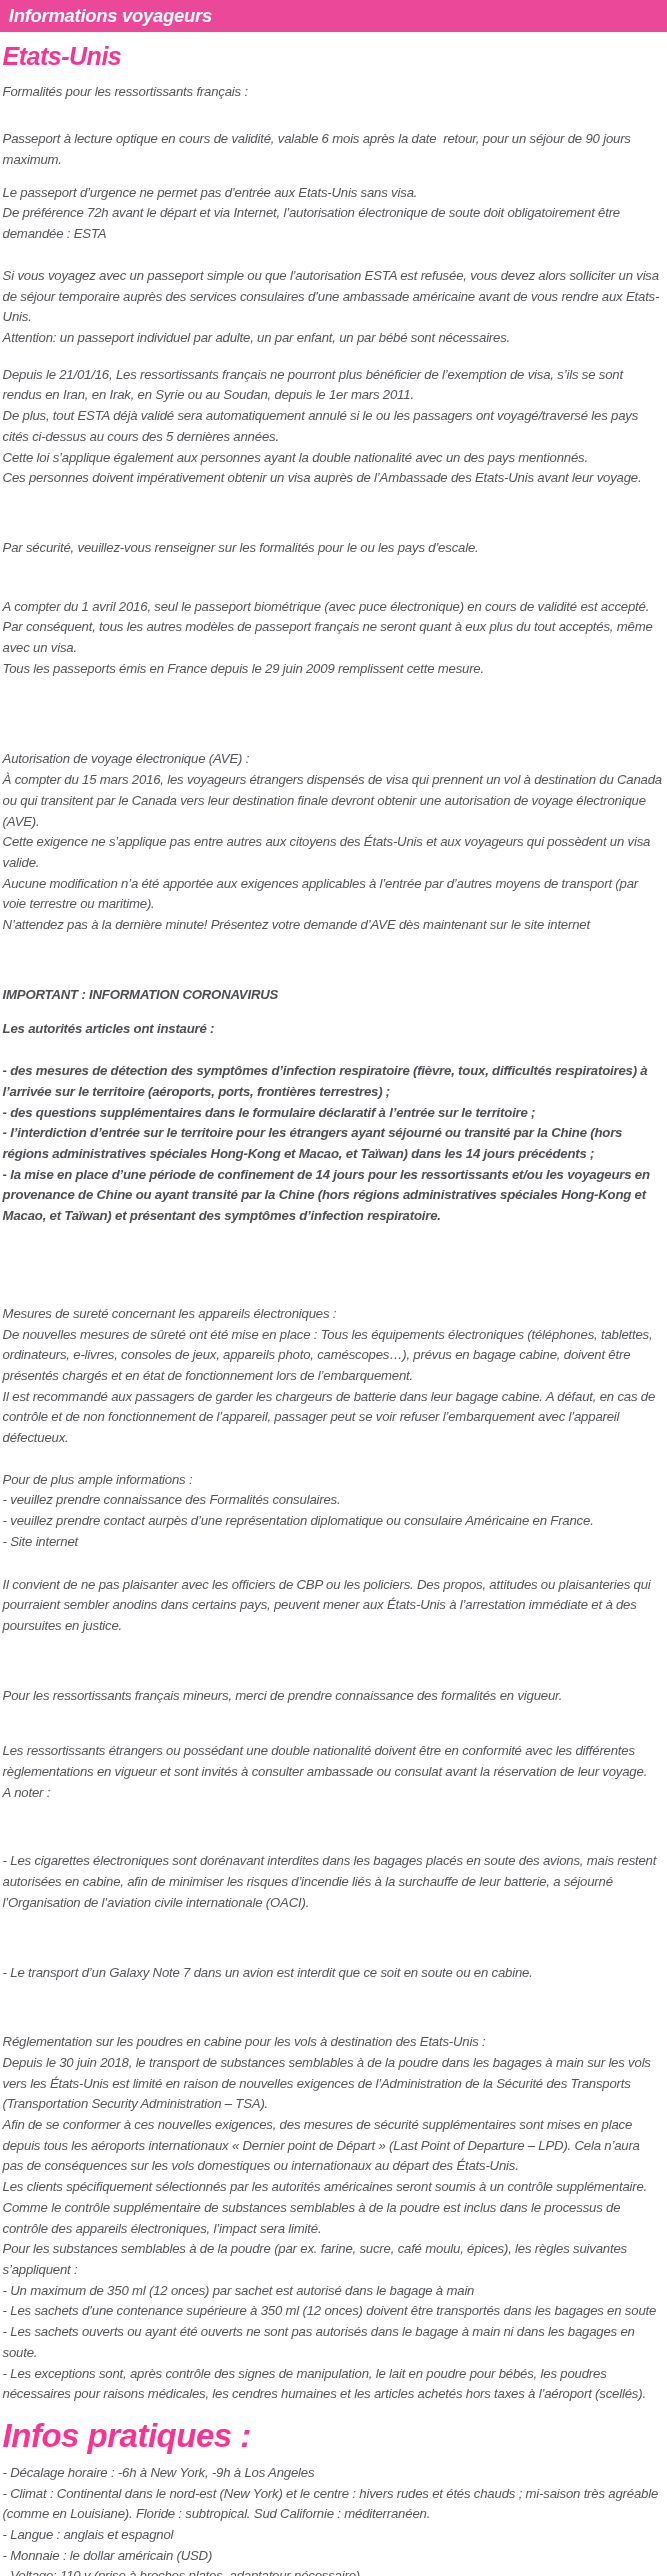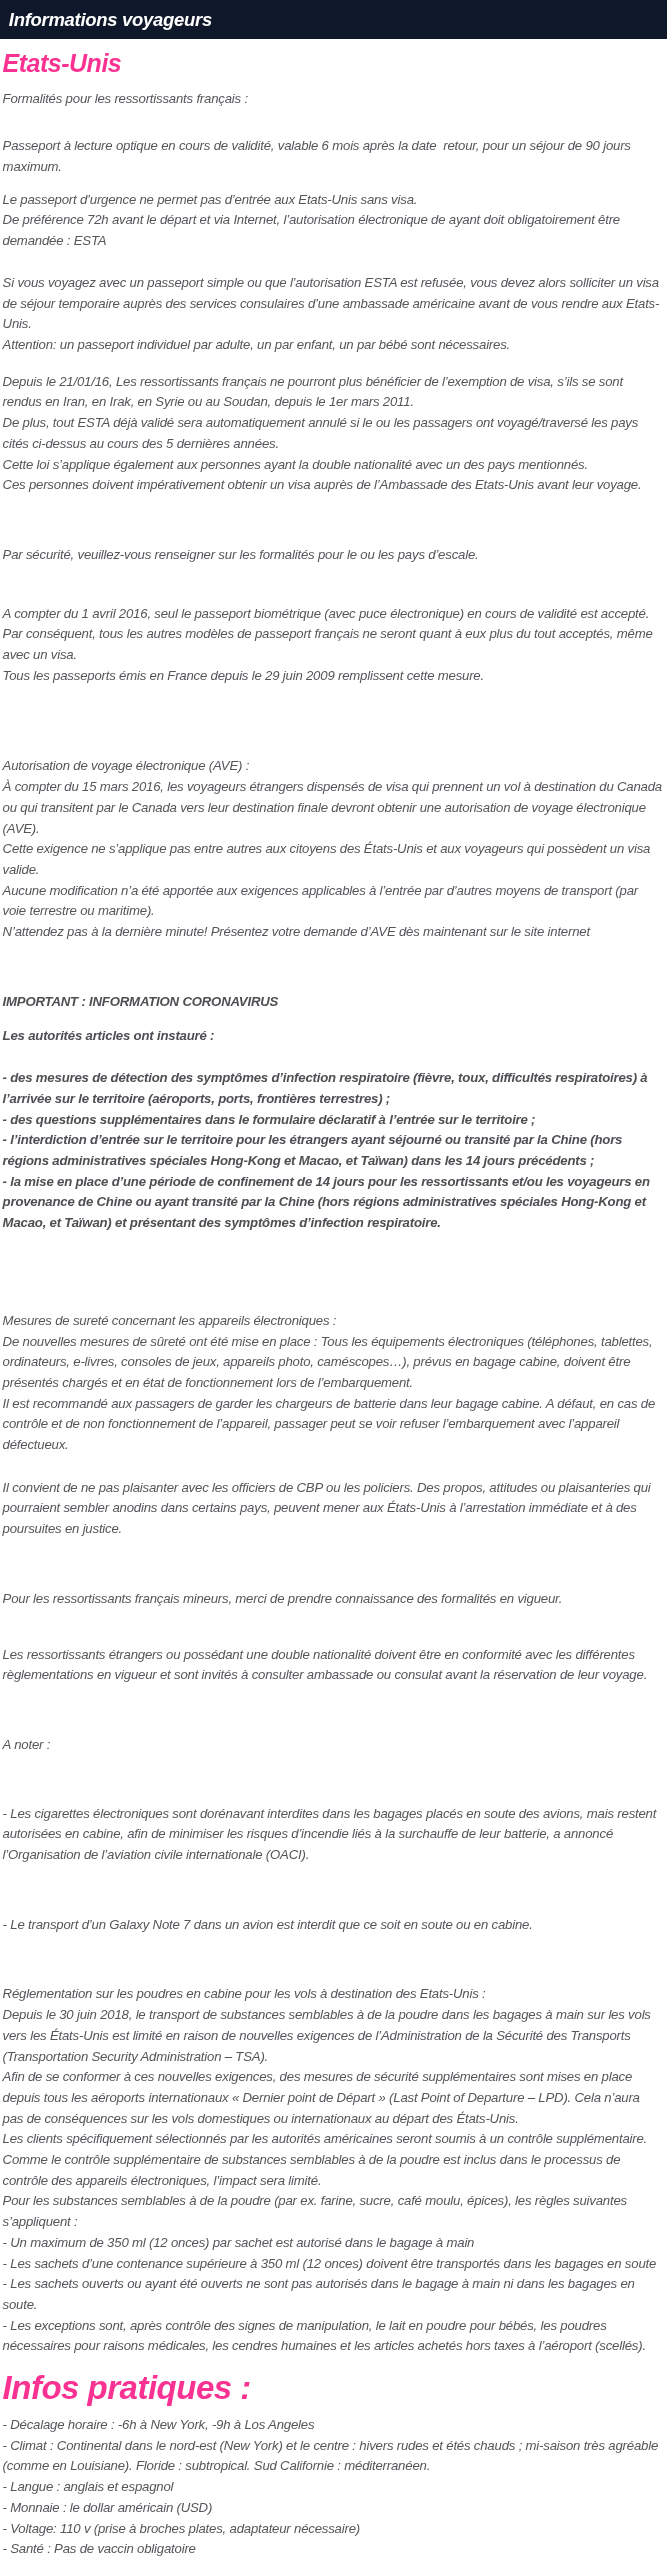--- a/index.html
+++ b/index.html
@@ -4,22 +4,22 @@
 <style>
   html, body { margin:0; padding:0; }
   body {
     width: 667px;
     min-height: 2576px;
     background: #ffffff;
     font-family: "Liberation Sans", sans-serif;
     overflow-x: hidden;
   }
   .topbar {
-    background: #0f172a;
-    height: 39px;
+    background: #ec4899;
+    height: 32px;
     display: flex;
     align-items: center;
     padding: 0 8.8px;
     box-sizing: border-box;
   }
   .topbar-title {
     color: #ffffff;
     font-style: italic;
     font-weight: bold;
     font-size: 18.5px;
@@ -64,21 +64,21 @@
 
 <header class="topbar">
   <span class="topbar-title">Informations voyageurs</span>
 </header>
 
 <main class="content">
     <p class="block h1">Etats-Unis</p>
     <p class="block normal">Formalités pour les ressortissants français :</p>
     <p class="block normal" style="margin-top: 26.4px;">Passeport à lecture optique en cours de validité, valable 6 mois après la date  retour, pour un séjour de 90 jours maximum.</p>
     <p class="block normal" style="margin-top: 12.3px;">Le passeport d’urgence ne permet pas d’entrée aux Etats-Unis sans visa.
-De préférence 72h avant le départ et via Internet, l’autorisation électronique de ayant doit obligatoirement être demandée : ESTA</p>
+De préférence 72h avant le départ et via Internet, l’autorisation électronique de soute doit obligatoirement être demandée : ESTA</p>
     <p class="block normal" style="margin-top: 21px;">Si vous voyagez avec un passeport simple ou que l’autorisation ESTA est refusée, vous devez alors solliciter un visa de séjour temporaire auprès des services consulaires d’une ambassade américaine avant de vous rendre aux Etats-Unis.
 Attention: un passeport individuel par adulte, un par enfant, un par bébé sont nécessaires.</p>
     <p class="block normal" style="margin-top: 16px;">Depuis le 21/01/16, Les ressortissants français ne pourront plus bénéficier de l’exemption de visa, s’ils se sont rendus en Iran, en Irak, en Syrie ou au Soudan, depuis le 1er mars 2011.
 De plus, tout ESTA déjà validé sera automatiquement annulé si le ou les passagers ont voyagé/traversé les pays cités ci-dessus au cours des 5 dernières années.
 Cette loi s’applique également aux personnes ayant la double nationalité avec un des pays mentionnés.
 Ces personnes doivent impérativement obtenir un visa auprès de l’Ambassade des Etats-Unis avant leur voyage.</p>
     <p class="block normal" style="margin-top: 49px;">Par sécurité, veuillez-vous renseigner sur les formalités pour le ou les pays d’escale.</p>
     <p class="block normal" style="margin-top: 38px;">A compter du 1 avril 2016, seul le passeport biométrique (avec puce électronique) en cours de validité est accepté. Par conséquent, tous les autres modèles de passeport français ne seront quant à eux plus du tout acceptés, même avec un visa.
 Tous les passeports émis en France depuis le 29 juin 2009 remplissent cette mesure.</p>
     <p class="block normal" style="margin-top: 70px;">Autorisation de voyage électronique (AVE) :
@@ -88,25 +88,29 @@
 N’attendez pas à la dernière minute! Présentez votre demande d’AVE dès maintenant sur le site internet</p>
     <p class="block bold" style="margin-top: 49px;">IMPORTANT : INFORMATION CORONAVIRUS</p>
     <p class="block bold" style="margin-top: 14px;">Les autorités articles ont instauré :</p>
     <p class="block bold" style="margin-top: 21px;">- des mesures de détection des symptômes d’infection respiratoire (fièvre, toux, difficultés respiratoires) à l’arrivée sur le territoire (aéroports, ports, frontières terrestres) ;
 - des questions supplémentaires dans le formulaire déclaratif à l’entrée sur le territoire ;
 - l’interdiction d’entrée sur le territoire pour les étrangers ayant séjourné ou transité par la Chine (hors régions administratives spéciales Hong-Kong et Macao, et Taïwan) dans les 14 jours précédents ;
 - la mise en place d’une période de confinement de 14 jours pour les ressortissants et/ou les voyageurs en provenance de Chine ou ayant transité par la Chine (hors régions administratives spéciales Hong-Kong et Macao, et Taïwan) et présentant des symptômes d’infection respiratoire.</p>
     <p class="block normal" style="margin-top: 77px;">Mesures de sureté concernant les appareils électroniques :
 De nouvelles mesures de sûreté ont été mise en place : Tous les équipements électroniques (téléphones, tablettes, ordinateurs, e-livres, consoles de jeux, appareils photo, caméscopes…), prévus en bagage cabine, doivent être présentés chargés et en état de fonctionnement lors de l’embarquement.
 Il est recommandé aux passagers de garder les chargeurs de batterie dans leur bagage cabine. A défaut, en cas de contrôle et de non fonctionnement de l’appareil, passager peut se voir refuser l’embarquement avec l’appareil défectueux.</p>
+    <p class="block normal" style="margin-top: 21px;">Pour de plus ample informations :
+- veuillez prendre connaissance des Formalités consulaires.
+- veuillez prendre contact aurpès d’une représentation diplomatique ou consulaire Américaine en France.
+- Site internet</p>
     <p class="block normal" style="margin-top: 22px;">Il convient de ne pas plaisanter avec les officiers de CBP ou les policiers. Des propos, attitudes ou plaisanteries qui pourraient sembler anodins dans certains pays, peuvent mener aux États-Unis à l’arrestation immédiate et à des poursuites en justice.</p>
     <p class="block normal" style="margin-top: 49px;">Pour les ressortissants français mineurs, merci de prendre connaissance des formalités en vigueur.</p>
     <p class="block normal" style="margin-top: 35px;">Les ressortissants étrangers ou possédant une double nationalité doivent être en conformité avec les différentes règlementations en vigueur et sont invités à consulter ambassade ou consulat avant la réservation de leur voyage.</p>
-    <p class="block normal" style="margin-top: 49px;">A noter :</p>
-    <p class="block normal" style="margin-top: 48px;">- Les cigarettes électroniques sont dorénavant interdites dans les bagages placés en soute des avions, mais restent autorisées en cabine, afin de minimiser les risques d’incendie liés à la surchauffe de leur batterie, a annoncé l’Organisation de l’aviation civile internationale (OACI).</p>
+    <p class="block normal" style="">A noter :</p>
+    <p class="block normal" style="margin-top: 48px;">- Les cigarettes électroniques sont dorénavant interdites dans les bagages placés en soute des avions, mais restent autorisées en cabine, afin de minimiser les risques d’incendie liés à la surchauffe de leur batterie, a séjourné l’Organisation de l’aviation civile internationale (OACI).</p>
     <p class="block normal" style="margin-top: 49px;">- Le transport d’un Galaxy Note 7 dans un avion est interdit que ce soit en soute ou en cabine.</p>
     <p class="block normal" style="margin-top: 49px;">Réglementation sur les poudres en cabine pour les vols à destination des Etats-Unis :
 Depuis le 30 juin 2018, le transport de substances semblables à de la poudre dans les bagages à main sur les vols vers les États-Unis est limité en raison de nouvelles exigences de l’Administration de la Sécurité des Transports (Transportation Security Administration – TSA).
 Afin de se conformer à ces nouvelles exigences, des mesures de sécurité supplémentaires sont mises en place depuis tous les aéroports internationaux « Dernier point de Départ » (Last Point of Departure – LPD). Cela n’aura pas de conséquences sur les vols domestiques ou internationaux au départ des États-Unis.
 Les clients spécifiquement sélectionnés par les autorités américaines seront soumis à un contrôle supplémentaire.
 Comme le contrôle supplémentaire de substances semblables à de la poudre est inclus dans le processus de contrôle des appareils électroniques, l’impact sera limité.
 Pour les substances semblables à de la poudre (par ex. farine, sucre, café moulu, épices), les règles suivantes s’appliquent :
 - Un maximum de 350 ml (12 onces) par sachet est autorisé dans le bagage à main
 - Les sachets d’une contenance supérieure à 350 ml (12 onces) doivent être transportés dans les bagages en soute
 - Les sachets ouverts ou ayant été ouverts ne sont pas autorisés dans le bagage à main ni dans les bagages en soute.

